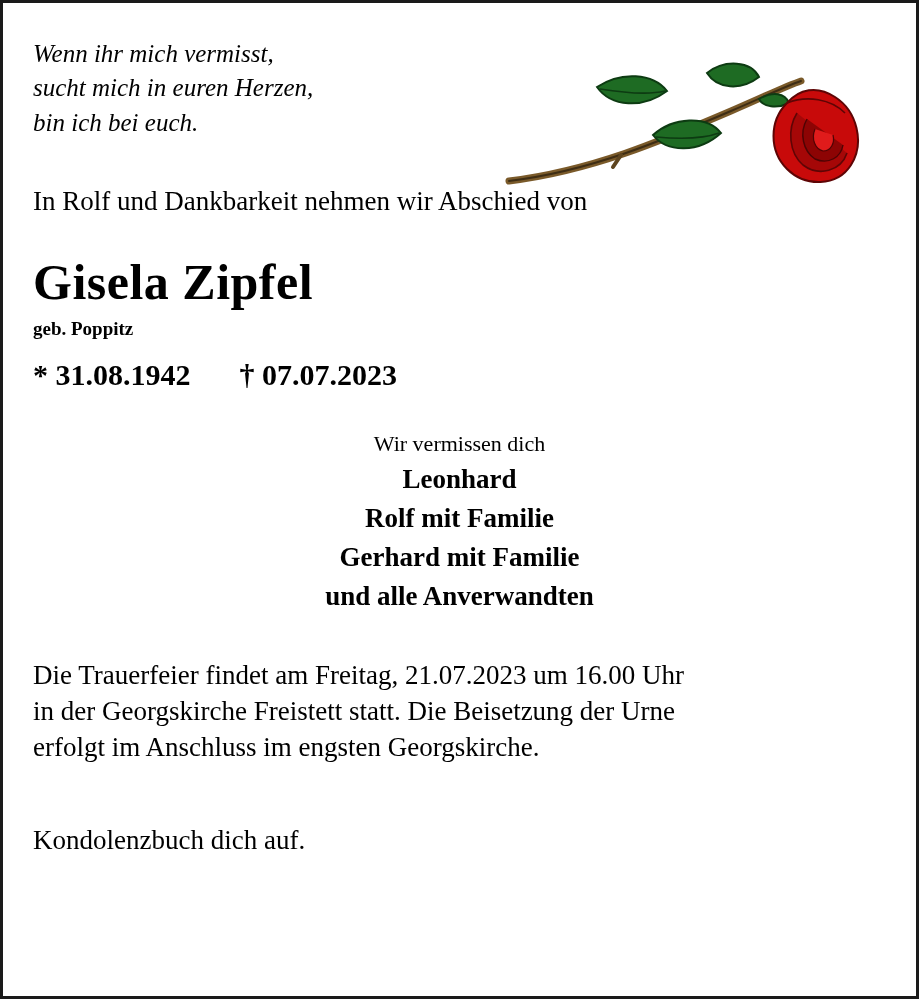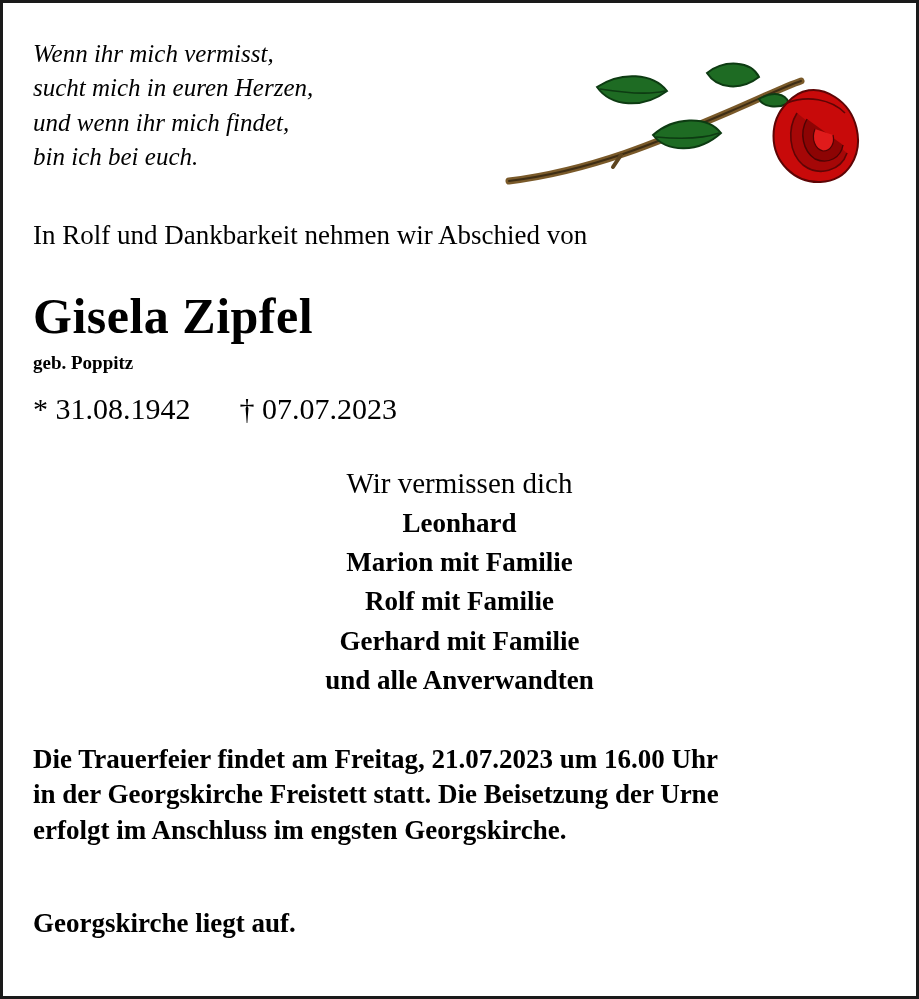--- a/index.html
+++ b/index.html
@@ -58,64 +58,62 @@
     letter-spacing: 0.5px;
     line-height: 1.1;
   }
   .maiden {
     font-size: 19px;
     font-weight: bold;
     margin-top: 8px;
   }
   .dates {
     font-size: 30px;
-    font-weight: normal;
+    font-weight: bold;
     margin-top: 18px;
   }
   .dates .gap {
     display: inline-block;
     width: 34px;
   }
   
   .family {
     text-align: center;
     margin-top: 36px;
   }
   .family .miss {
-    font-size: 29px;
+    font-size: 22px;
     line-height: 1.45;
   }
   .family .member {
     font-size: 27px;
     font-weight: bold;
     line-height: 1.45;
   }
   
   .closing {
     margin-top: 42px;
     font-size: 27px;
     line-height: 1.32;
   }
   .closing p {
     margin: 0 0 22px 0;
-    font-weight: bold;
   }
   .closing p:last-child {
     margin-bottom: 0;
   }
 </style>
 </head>
 <body>
 
 <div class="notice">
 
   <div class="poem">
     <div>Wenn ihr mich vermisst,</div>
     <div>sucht mich in euren Herzen,</div>
-    <div>und wenn ihr mich findet,</div>
     <div>bin ich bei euch.</div>
   </div>
 
   <div class="rose">
     <svg width="360" height="160" viewBox="0 0 360 160" xmlns="http://www.w3.org/2000/svg">
 
       <path d="M8 130 C 90 120, 160 90, 230 60 C 265 45, 285 35, 300 30" stroke="#7a5a2a" stroke-width="7" fill="none" stroke-linecap="round"></path>
       <path d="M8 130 C 90 120, 160 90, 230 60 C 265 45, 285 35, 300 30" stroke="#3e2d14" stroke-width="2" fill="none" stroke-linecap="round"></path>
 
       <path d="M120 104 l -8 12" stroke="#5e4520" stroke-width="4" stroke-linecap="round"></path>
@@ -153,31 +151,30 @@
       <span>31.08.1942</span>
       <span class="gap"></span>
       <span>†</span>
       <span>07.07.2023</span>
     </div>
   </div>
 
   <div class="family">
     <div class="miss">Wir vermissen dich</div>
     <div class="member">Leonhard</div>
-    <div class="member">Marion mit Familie</div>
     <div class="member">Rolf mit Familie</div>
     <div class="member">Gerhard mit Familie</div>
     <div class="member">und alle Anverwandten</div>
   </div>
 
   <div class="closing">
     <p>
       <span>Die Trauerfeier findet am Freitag, 21.07.2023 um 16.00 Uhr</span><br>
       <span>in der Georgskirche Freistett statt. Die Beisetzung der Urne</span><br>
       <span>erfolgt im Anschluss im engsten Georgskirche.</span>
     </p>
     <p>
       <br>
-      <span>Georgskirche liegt auf.</span>
+      <span>Kondolenzbuch dich auf.</span>
     </p>
   </div>
 
 </div>
 
 </body></html>

